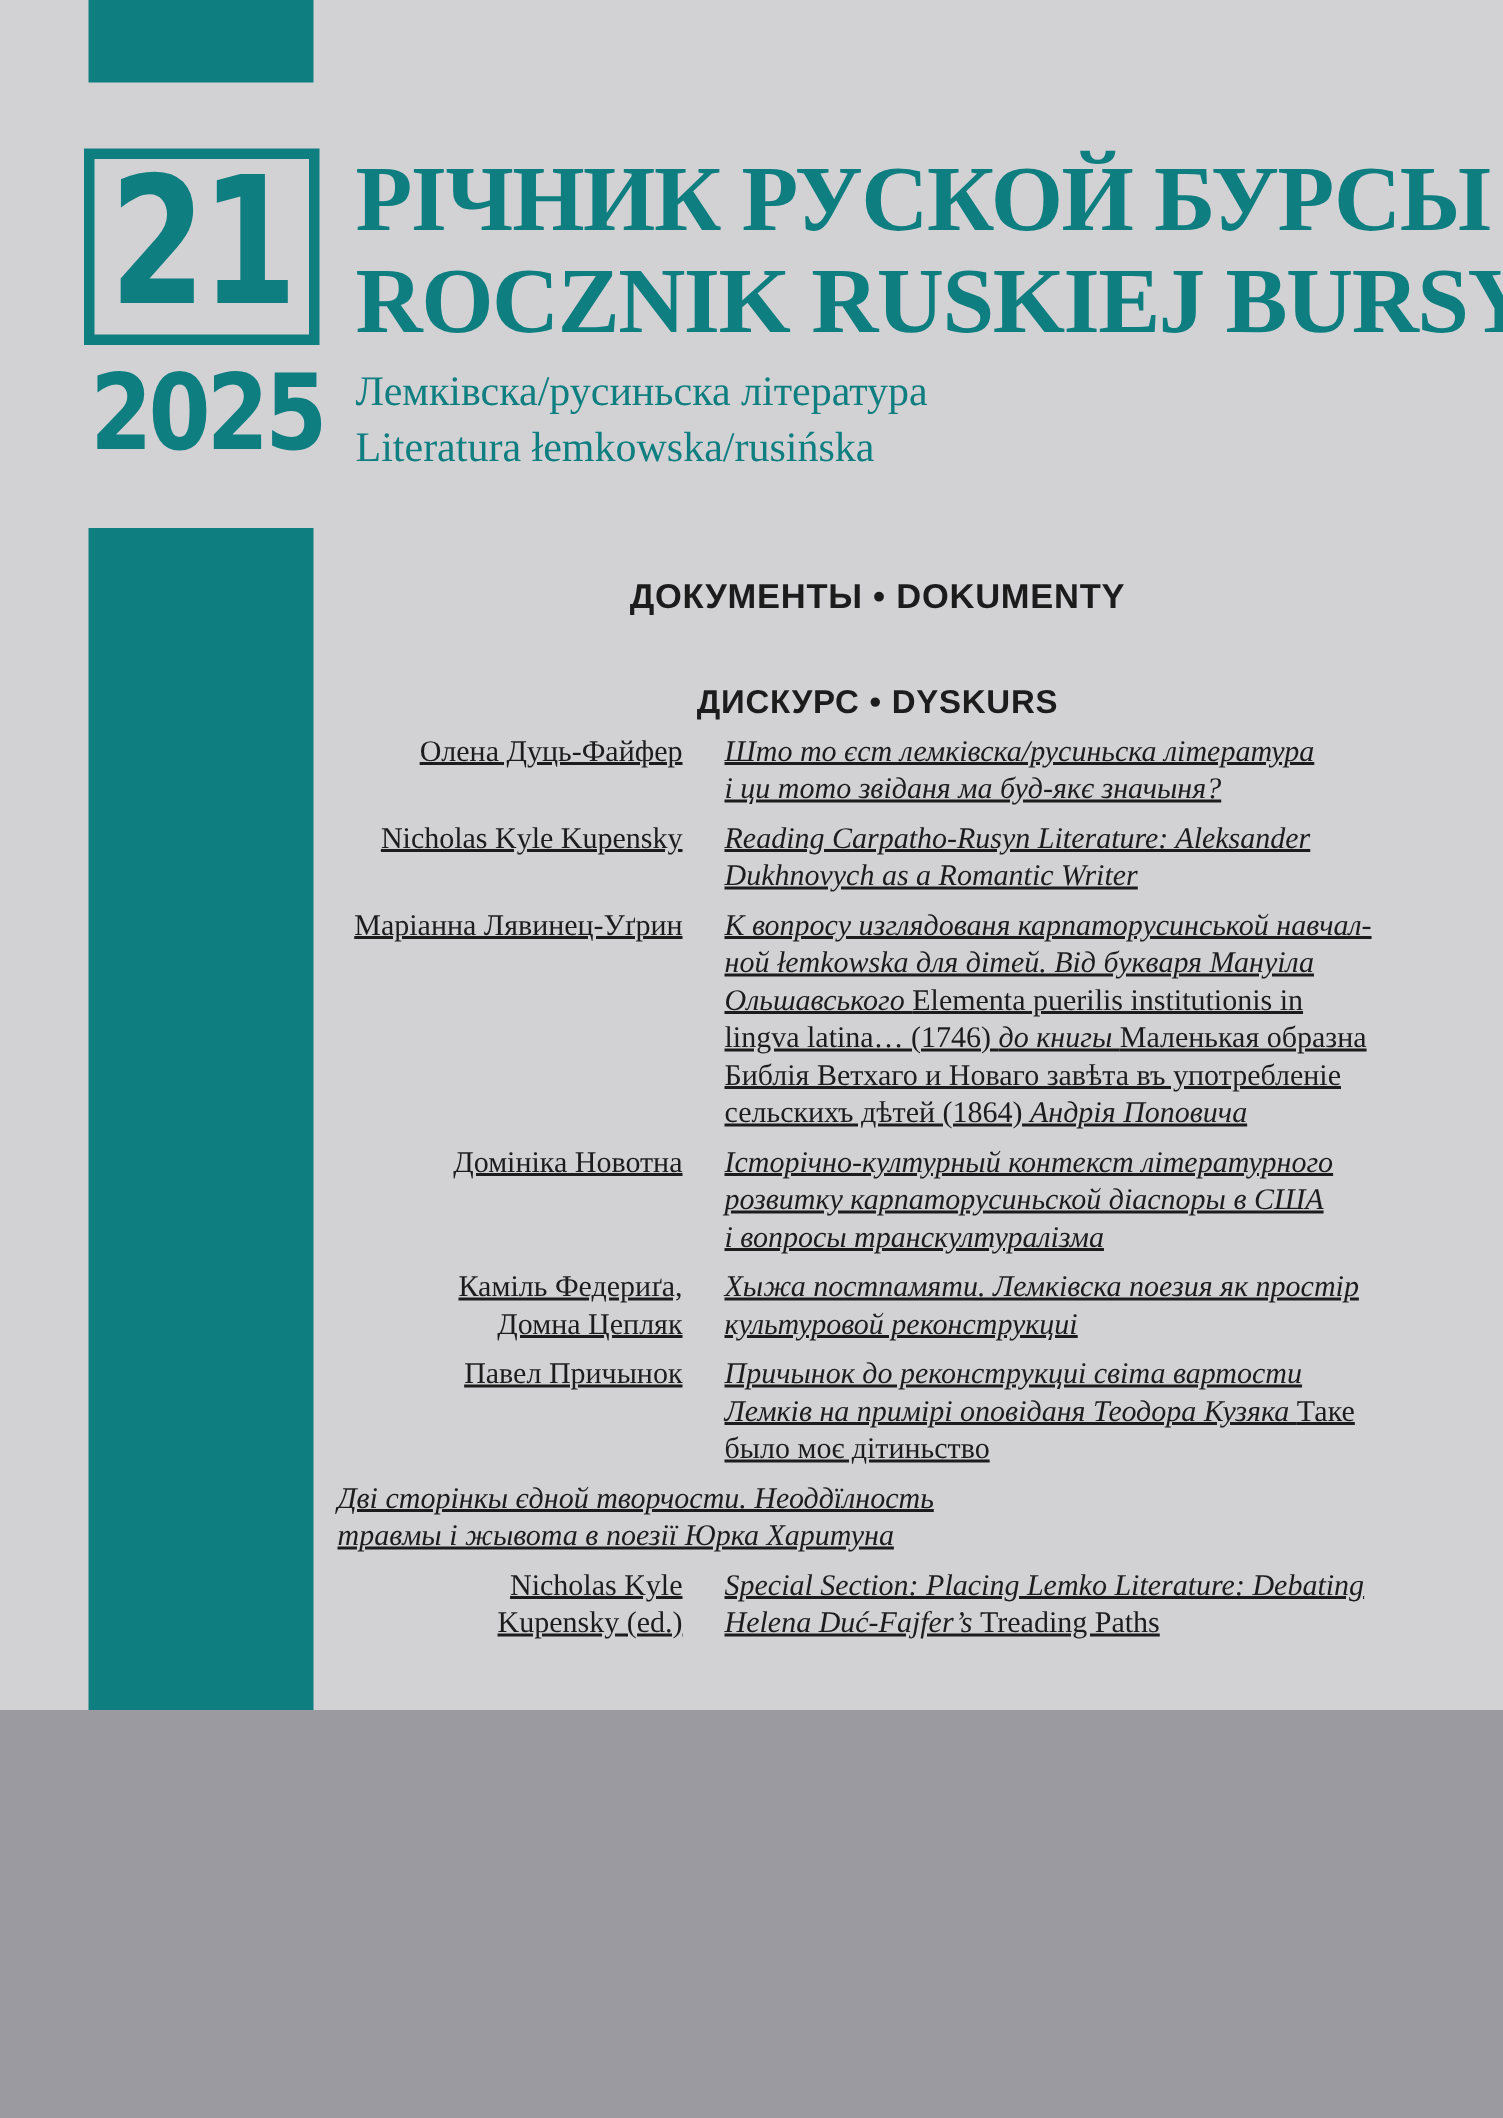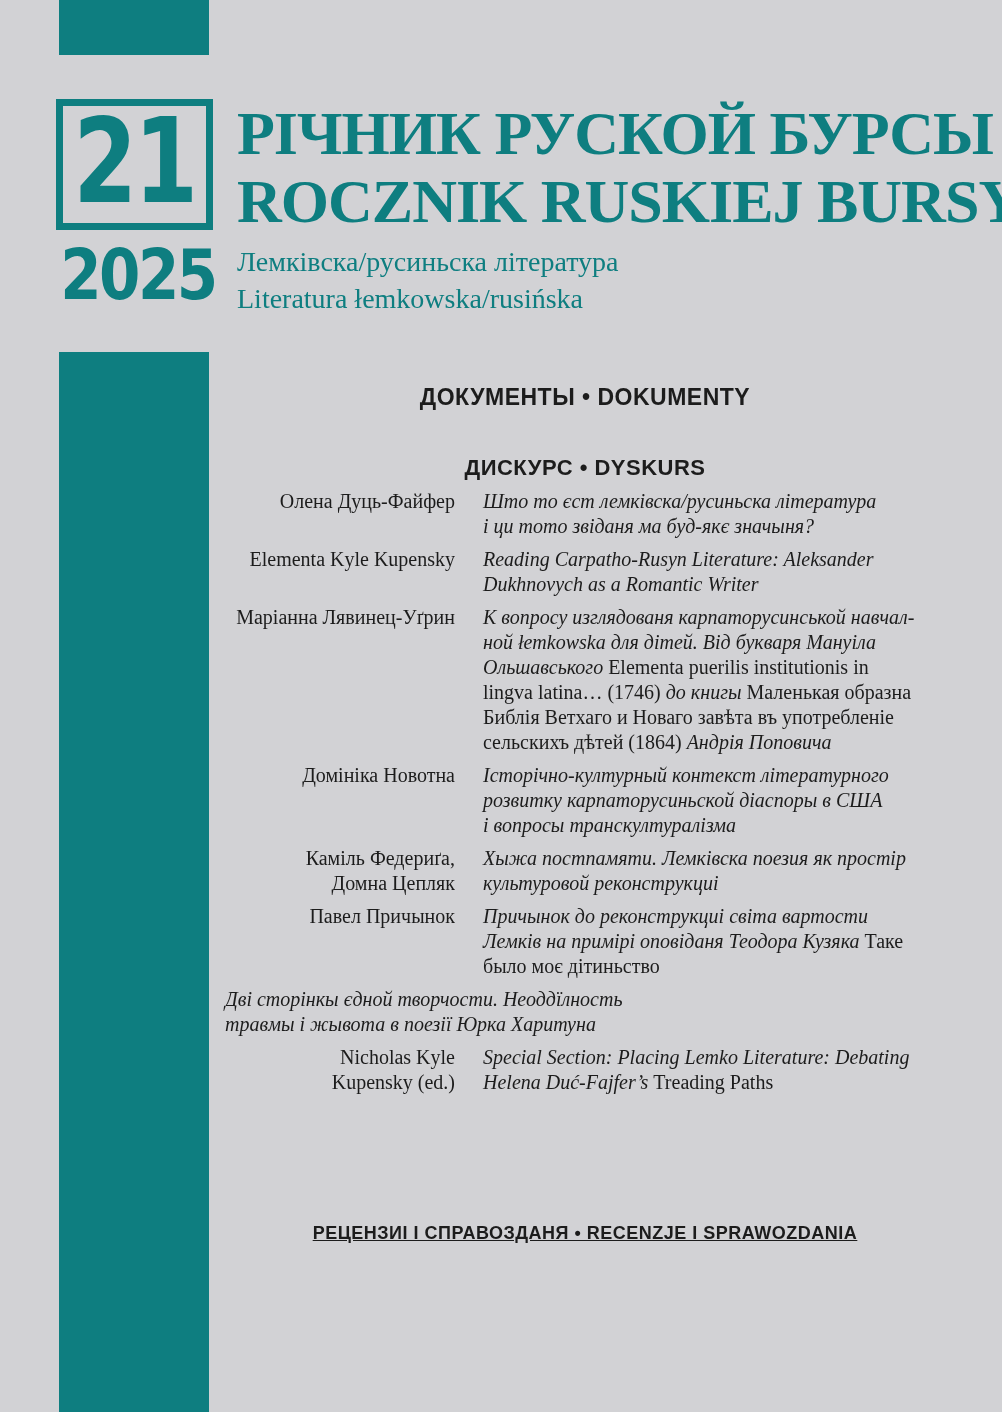--- a/index.html
+++ b/index.html
@@ -3,21 +3,21 @@
 <meta charset="utf-8">
 <style>
   :root{
     --teal:#0e7e80;
     --bg:#d2d2d5;
     --ink:#1c1c1c;
   }
   html,body{margin:0;padding:0;}
   body{background:#9a9aa0;font-family:"Liberation Serif",serif;}
   #cover{
-    position:relative;width:1002px;height:1412px;margin:0 auto;
+    position:relative;width:1002px;height:1140px;margin:0 auto;
     background:var(--bg);overflow:hidden;
   }
   
   .top-block{position:absolute;left:59px;top:0;width:150px;height:55px;background:var(--teal);}
   .side-bar{position:absolute;left:59px;top:352px;width:150px;height:1060px;background:var(--teal);}
   
   .issue-box{
     position:absolute;left:56px;top:99px;width:157px;height:131px;
     border:7px solid var(--teal);box-sizing:border-box;
     display:flex;align-items:center;justify-content:center;
@@ -50,21 +50,21 @@
     position:absolute;left:225px;width:720px;text-align:center;
     font-family:"Liberation Sans",sans-serif;font-weight:bold;color:var(--ink);
     white-space:pre;letter-spacing:0.5px;
   }
   #sec-documents{top:384px;font-size:23px;}
   #sec-discourse{top:455px;font-size:22px;}
   #sec-translations{top:1211px;font-size:22px;}
   #sec-reviews{top:1223px;font-size:18px;text-decoration:underline;}
   
   #toc{position:absolute;left:225px;top:489px;width:722px;}
-  .entry{display:flex;margin-bottom:8px;font-size:20px;line-height:25px;color:var(--ink);}
+  .entry{display:flex;margin-bottom:8px;font-size:20px;line-height:25px;color:var(--ink);text-decoration:underline;}
   .entry .author{
     width:230px;flex:0 0 230px;margin-right:28px;text-align:right;
     white-space:pre-line;font-style:normal;
   }
   .entry .title{flex:1;font-style:italic;white-space:pre-line;}
   .entry .title .up{font-style:normal;}
 </style>
 </head>
 <body>
 
@@ -95,21 +95,21 @@
   <div class="sec" id="sec-documents">ДОКУМЕНТЫ • DOKUMENTY</div>
   <div class="sec" id="sec-discourse">ДИСКУРС • DYSKURS</div>
 
   <div id="toc">
       <div class="entry">
         <div class="author">Олена Дуць-Файфер</div>
         <div class="title"><span class="it">Што то єст лемківска/русиньска література
 і ци тото звіданя ма буд-якє значыня?</span></div>
       </div>
       <div class="entry">
-        <div class="author">Elementa Kyle Kupensky</div>
+        <div class="author">Nicholas Kyle Kupensky</div>
         <div class="title"><span class="it">Reading Carpatho-Rusyn Literature: Aleksander
 Dukhnovych as a Romantic Writer</span></div>
       </div>
       <div class="entry">
         <div class="author">Маріанна Лявинец-Уґрин</div>
         <div class="title"><span class="it">К вопросу изглядованя карпаторусинськой навчал-
 ной łemkowska для дітей. Від букваря Мануіла
 Ольшавського </span><span class="up">Elementa puerilis institutionis in
 lingva latina… (1746) </span><span class="it">до книгы </span><span class="up">Маленькая образна
 Библія Ветхаго и Новаго завѣта въ употребленіе

